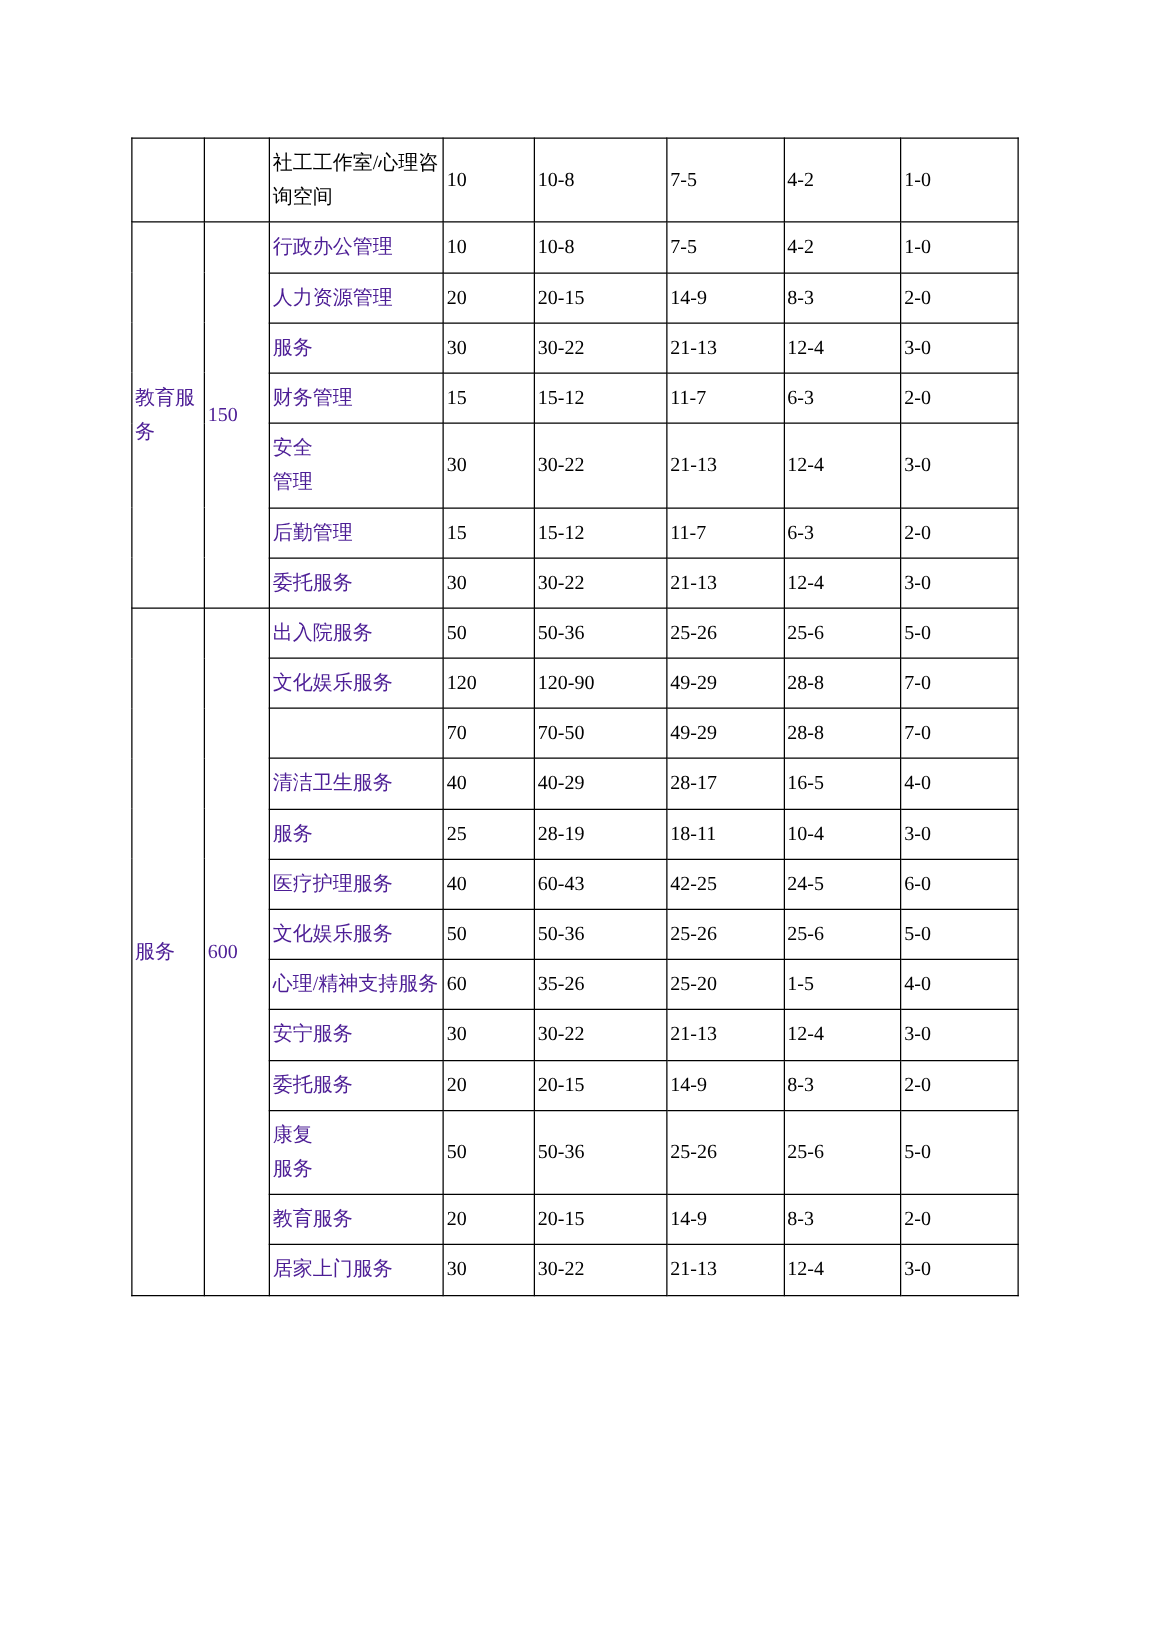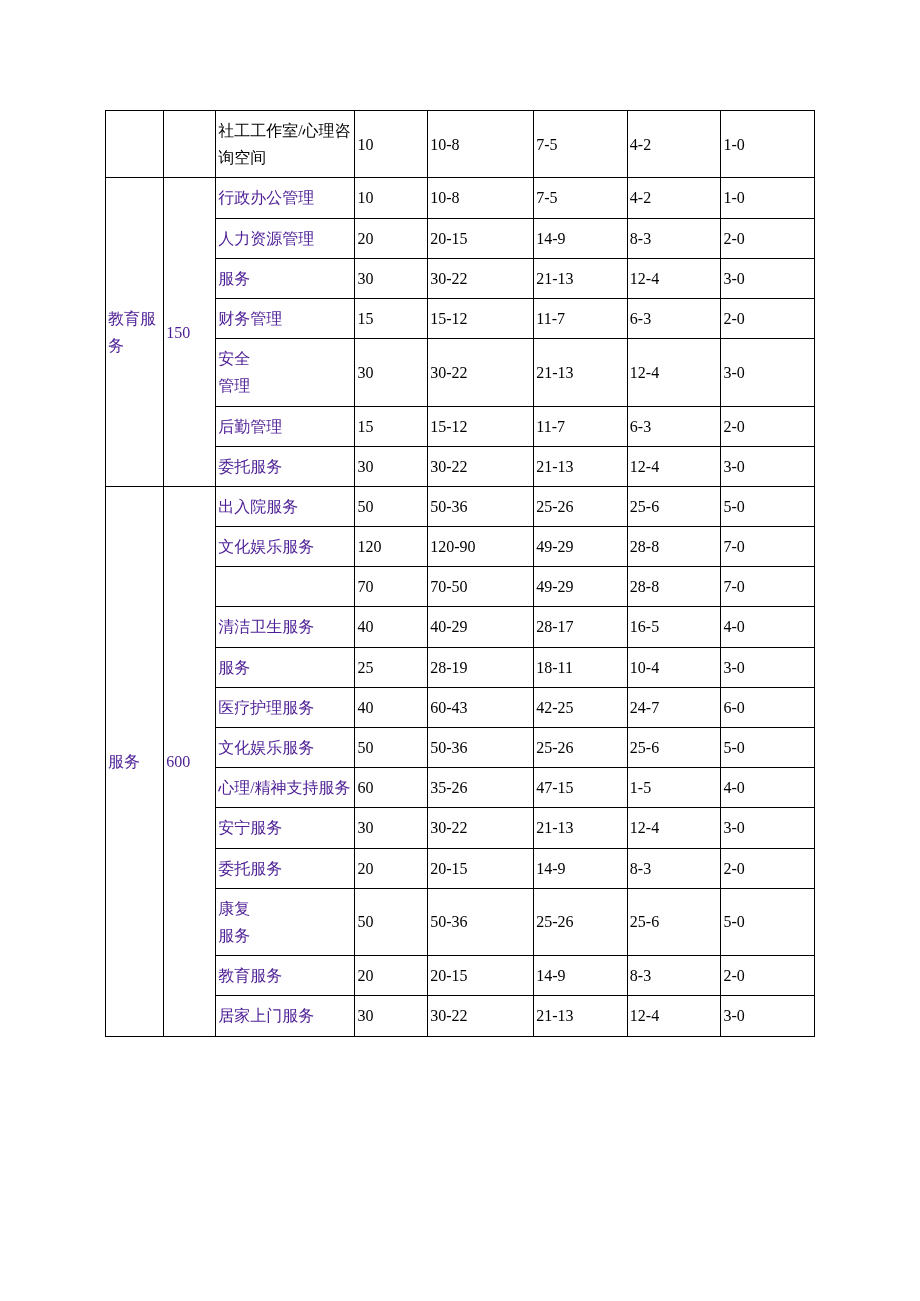--- a/index.html
+++ b/index.html
@@ -345,21 +345,21 @@
           <td>
             <div class="cell-inner">40</div>
           </td>
           <td>
             <div class="cell-inner">60-43</div>
           </td>
           <td>
             <div class="cell-inner">42-25</div>
           </td>
           <td>
-            <div class="cell-inner">24-7</div>
+            <div class="cell-inner">24-5</div>
           </td>
           <td>
             <div class="cell-inner">6-0</div>
           </td>
         </tr>
         <tr>
           <td>
             <div class="cell-inner green">文化娱乐服务</div>
           </td>
           <td>
@@ -382,21 +382,21 @@
           <td>
             <div class="cell-inner green">心理/精神支持服务</div>
           </td>
           <td>
             <div class="cell-inner">60</div>
           </td>
           <td>
             <div class="cell-inner">35-26</div>
           </td>
           <td>
-            <div class="cell-inner">47-15</div>
+            <div class="cell-inner">25-20</div>
           </td>
           <td>
             <div class="cell-inner">1-5</div>
           </td>
           <td>
             <div class="cell-inner">4-0</div>
           </td>
         </tr>
         <tr>
           <td>

